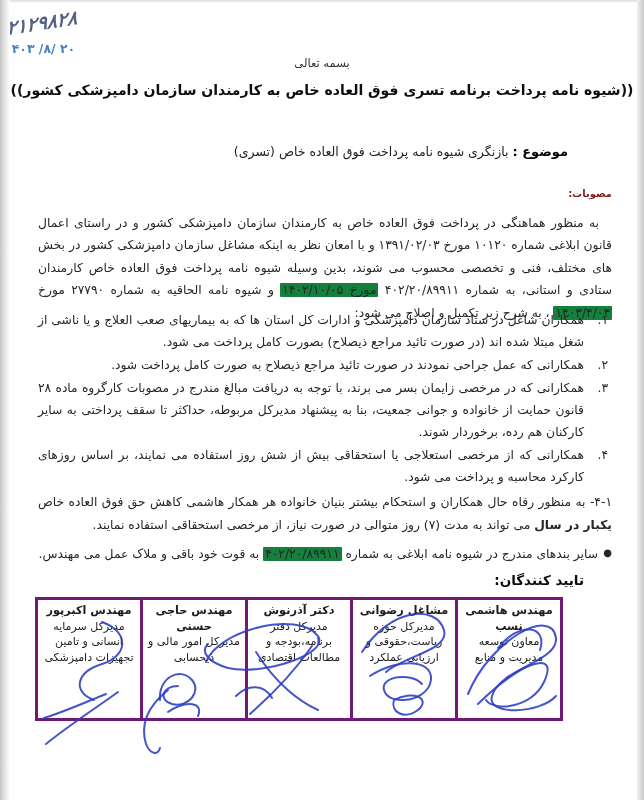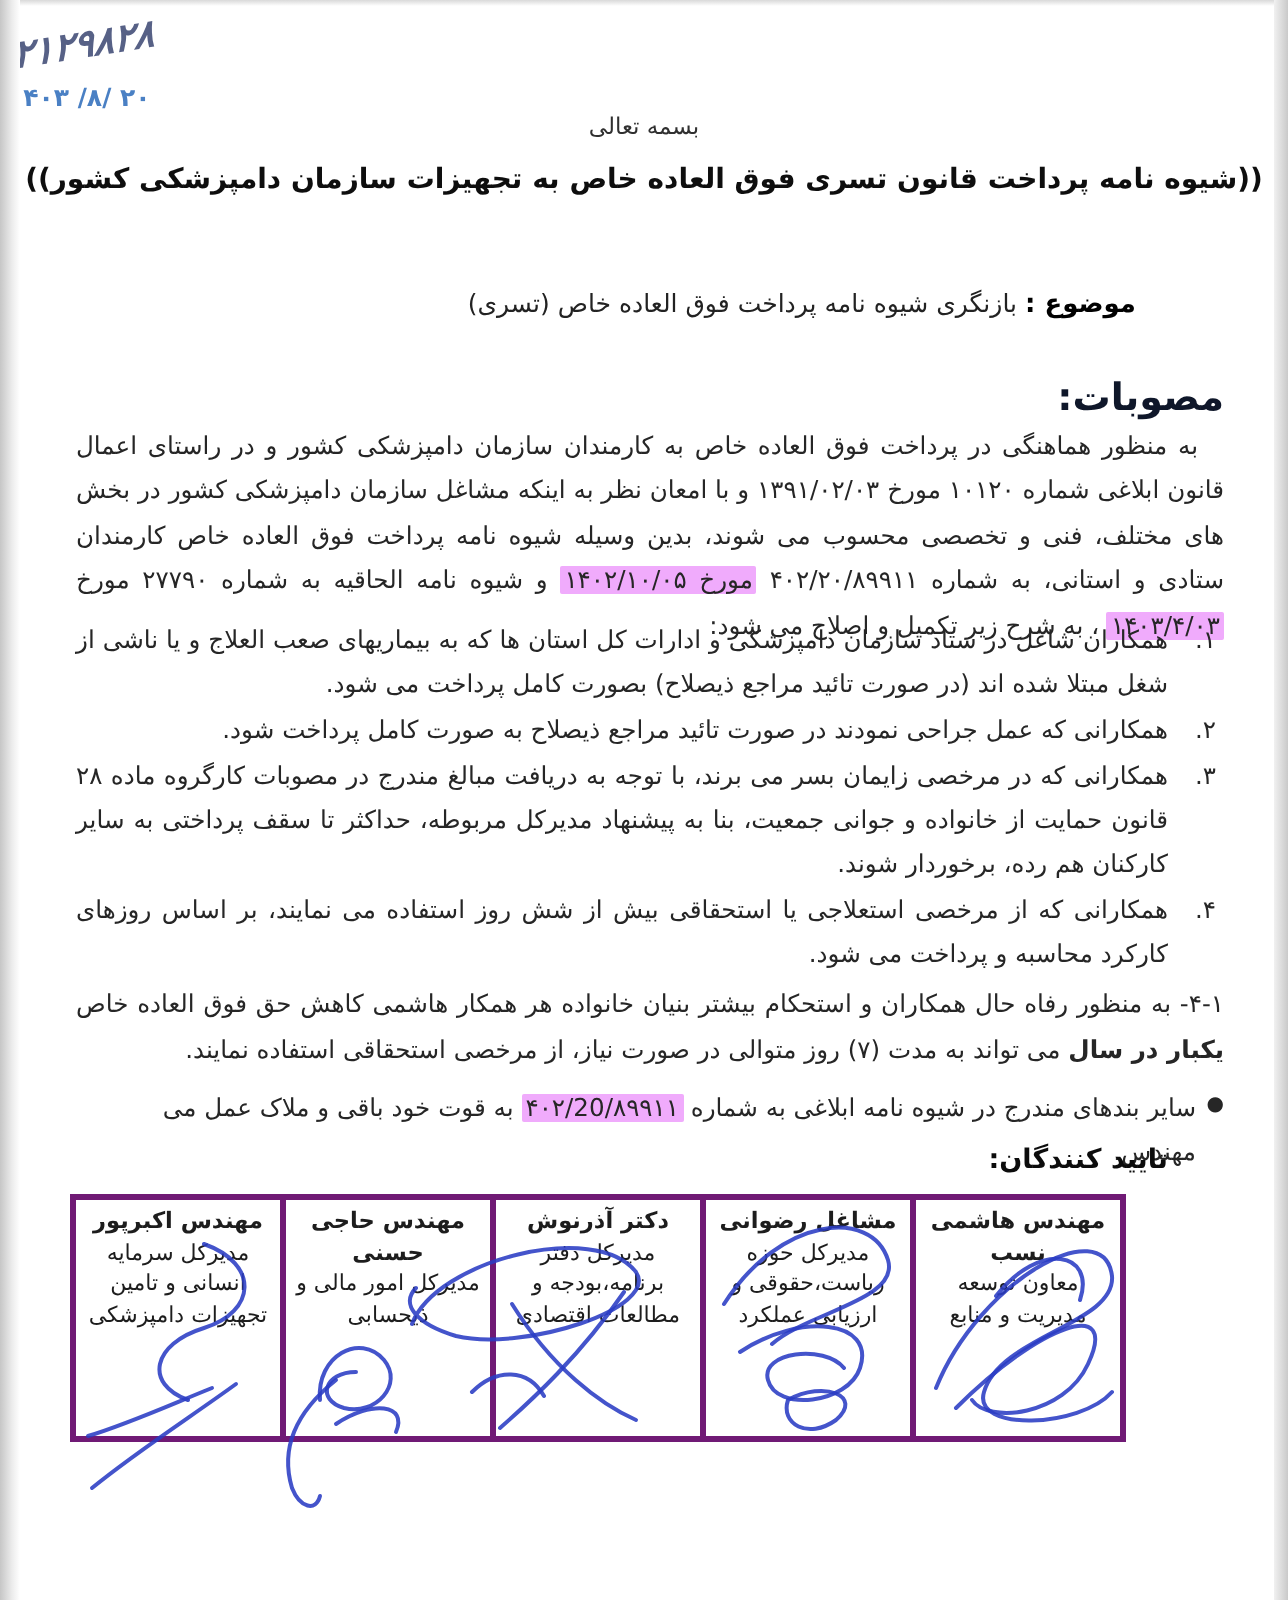--- a/index.html
+++ b/index.html
@@ -26,24 +26,24 @@
     position:absolute;top:41px;right:545px;width:95px;direction:ltr;text-align:left;
     font-size:12.5px;font-weight:bold;color:#4a80c4;letter-spacing:1px;white-space:nowrap;
   }
   .bismillah{position:absolute;top:56px;left:0;width:100%;text-align:center;
     font-size:11.5px;color:#303030;}
   .doc-title{position:absolute;top:82px;left:0;width:100%;text-align:center;
     font-size:14px;font-weight:bold;color:#0e0e0e;}
   .subject-line{position:absolute;top:144px;right:76px;left:60px;text-align:right;
     font-size:12.5px;color:#222;}
   .subject-line b{font-size:13px;color:#000;}
-  .sec-heading{position:absolute;top:188px;right:32px;font-size:19px;font-weight:bold;color:#0f172a;}
+  .sec-heading{position:absolute;top:188px;right:32px;font-size:10px;font-weight:bold;color:#7f1d1d;}
   .intro{position:absolute;top:212px;right:32px;left:38px;
     font-size:12.3px;line-height:22.4px;text-align:justify;text-indent:13px;color:#262626;}
-  .hl{background:#f0abfc;padding:0 2px;border-radius:1px;}
+  .hl{background:#15803d;padding:0 2px;border-radius:1px;}
   .list-block{position:absolute;top:309px;right:32px;left:38px;font-size:12.3px;color:#262626;}
   .item{position:relative;padding-right:28px;line-height:22px;text-align:justify;margin-bottom:1px;}
   .item .num{position:absolute;right:4px;top:0;}
   .subitem{line-height:22.5px;text-align:justify;margin-top:3px;}
   .bullet-line{line-height:22px;margin-top:7px;position:relative;padding-right:14px;}
   .bullet-line .dot{position:absolute;right:0;top:-1px;font-size:10px;}
   .approvers-heading{position:absolute;top:572px;right:60px;font-size:13.5px;font-weight:bold;color:#0c0c0c;}
   .sig-table{position:absolute;top:597px;right:81px;width:528px;height:124px;
     border-collapse:collapse;table-layout:fixed;direction:rtl;}
   .sig-table td{border:3px solid #701a75;vertical-align:top;text-align:center;
@@ -57,21 +57,21 @@
 <body>
 
 <div class="page">
   <div class="edge-top"></div>
   <div class="edge-left"></div>
   <div class="edge-right"></div>
 
   <div class="ref-number">۲۱۲۹۸۲۸</div>
   <div class="letter-date">۱۴۰۳ /۸/ ۲۰</div>
   <div class="bismillah">بسمه تعالی</div>
-  <div class="doc-title">((شیوه نامه پرداخت قانون تسری فوق العاده خاص به تجهیزات سازمان دامپزشکی کشور))</div>
+  <div class="doc-title">((شیوه نامه پرداخت برنامه تسری فوق العاده خاص به کارمندان سازمان دامپزشکی کشور))</div>
 
   <div class="subject-line">
     <b>موضوع :</b>
     <span>بازنگری شیوه نامه پرداخت فوق العاده خاص (تسری)</span>
   </div>
 
   <div class="sec-heading">مصوبات:</div>
 
   <div class="intro"><span>به منظور هماهنگی در پرداخت فوق العاده خاص به کارمندان سازمان دامپزشکی کشور و در راستای اعمال قانون ابلاغی شماره ۱۰۱۲۰ مورخ ۱۳۹۱/۰۲/۰۳ و با امعان نظر به اینکه مشاغل سازمان دامپزشکی کشور در بخش های مختلف، فنی و تخصصی محسوب می شوند، بدین وسیله شیوه نامه پرداخت فوق العاده خاص کارمندان ستادی و استانی، به شماره ۴۰۲/۲۰/۸۹۹۱۱ </span><span class="hl">مورخ ۱۴۰۲/۱۰/۰۵</span><span> و شیوه نامه الحاقیه به شماره ۲۷۷۹۰ مورخ </span><span class="hl">۱۴۰۳/۴/۰۳</span><span> ، به شرح زیر تکمیل و اصلاح می شود:</span></div>
 
@@ -90,21 +90,21 @@
     </div>
     <div class="item">
       <span class="num">۴.</span>
       <span>همکارانی که از مرخصی استعلاجی یا استحقاقی بیش از شش روز استفاده می نمایند، بر اساس روزهای کارکرد محاسبه و پرداخت می شود.</span>
     </div>
 
     <div class="subitem"><span>۴-۱-</span><span> به منظور رفاه حال همکاران و استحکام بیشتر بنیان خانواده هر همکار هاشمی کاهش حق فوق العاده خاص </span><b>یکبار در سال</b><span> می تواند به مدت (۷) روز متوالی در صورت نیاز، از مرخصی استحقاقی استفاده نمایند.</span></div>
 
 
     <div class="bullet-line">
-      <span class="dot">●</span><span>سایر بندهای مندرج در شیوه نامه ابلاغی به شماره </span><span class="hl">۴۰۲/20/۸۹۹۱۱</span><span> به قوت خود باقی و ملاک عمل می مهندس.</span>
+      <span class="dot">●</span><span>سایر بندهای مندرج در شیوه نامه ابلاغی به شماره </span><span class="hl">۴۰۲/۲۰/۸۹۹۱۱</span><span> به قوت خود باقی و ملاک عمل می مهندس.</span>
     </div>
   </div>
 
   <div class="approvers-heading">تایید کنندگان:</div>
 
   <table class="sig-table">
     <tbody>
         <tr>
       <td>
         <span class="approver-name">مهندس هاشمی نسب</span>

